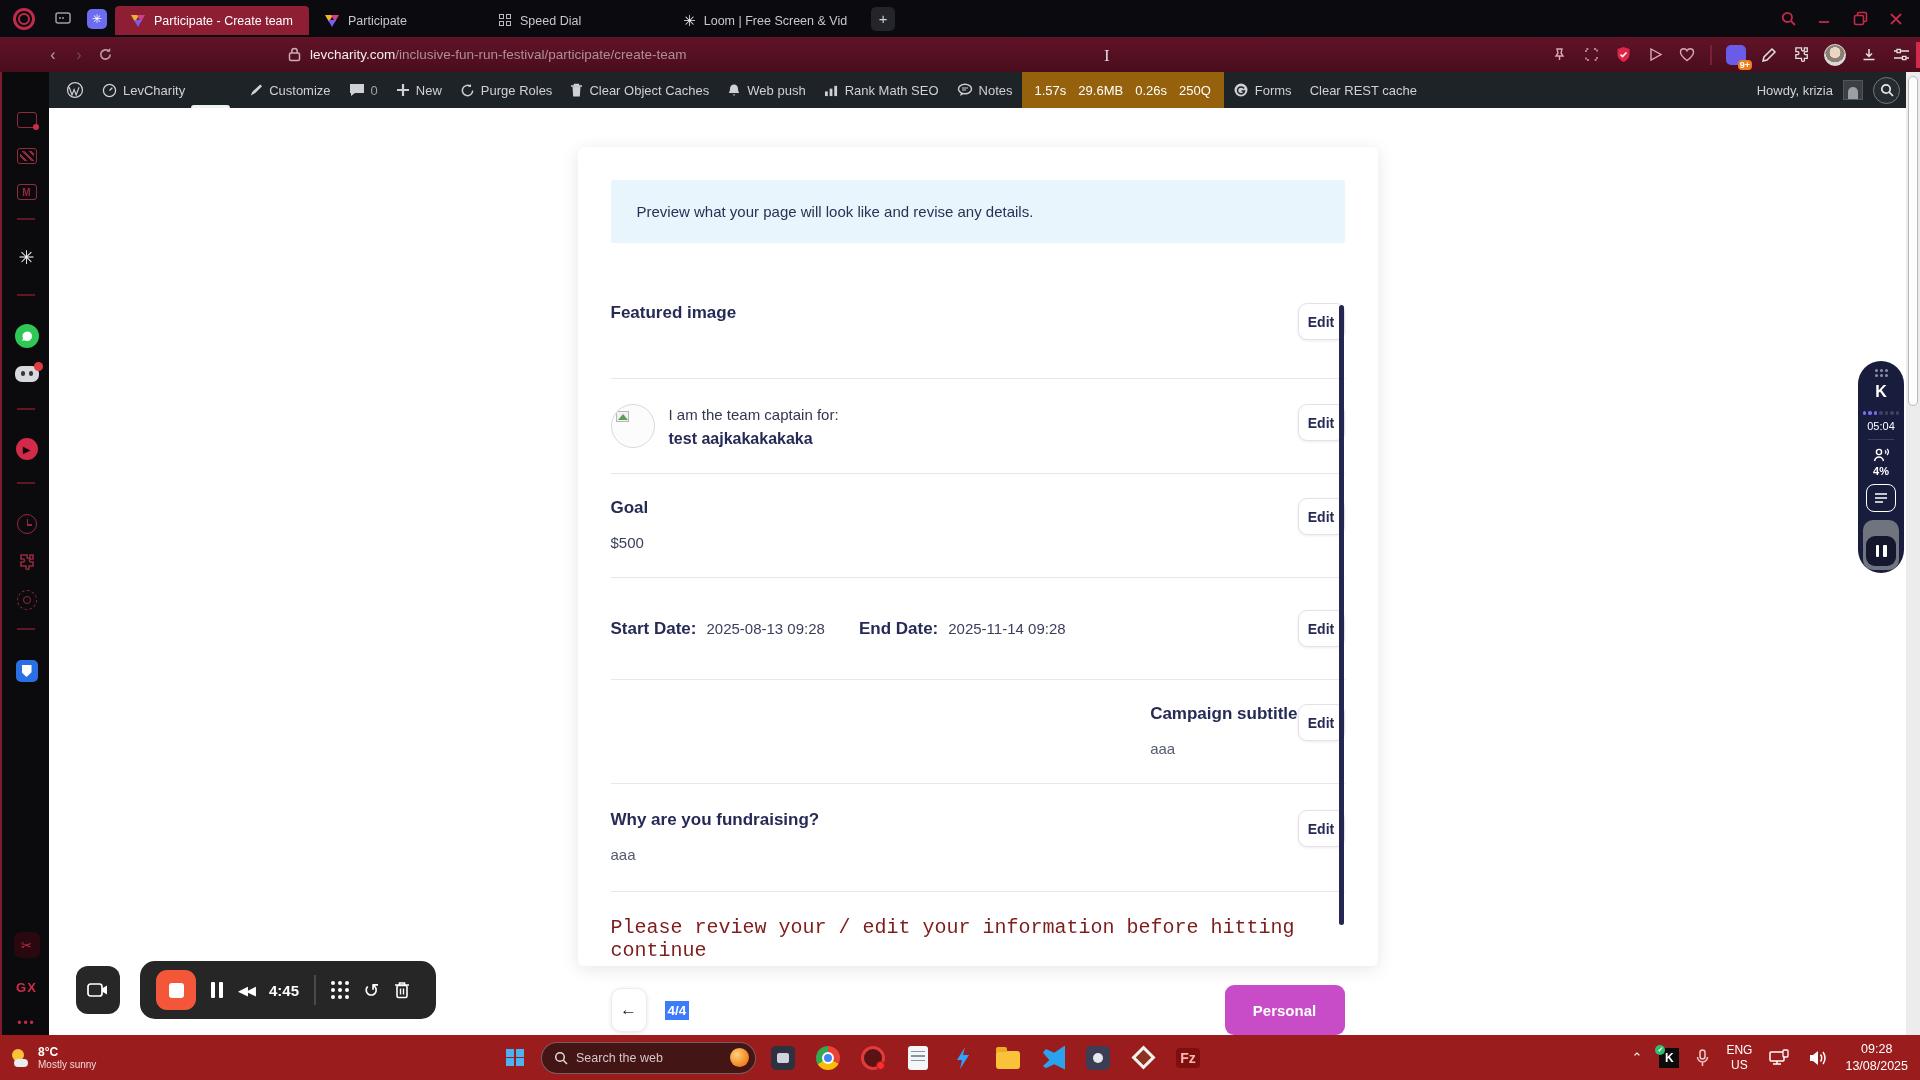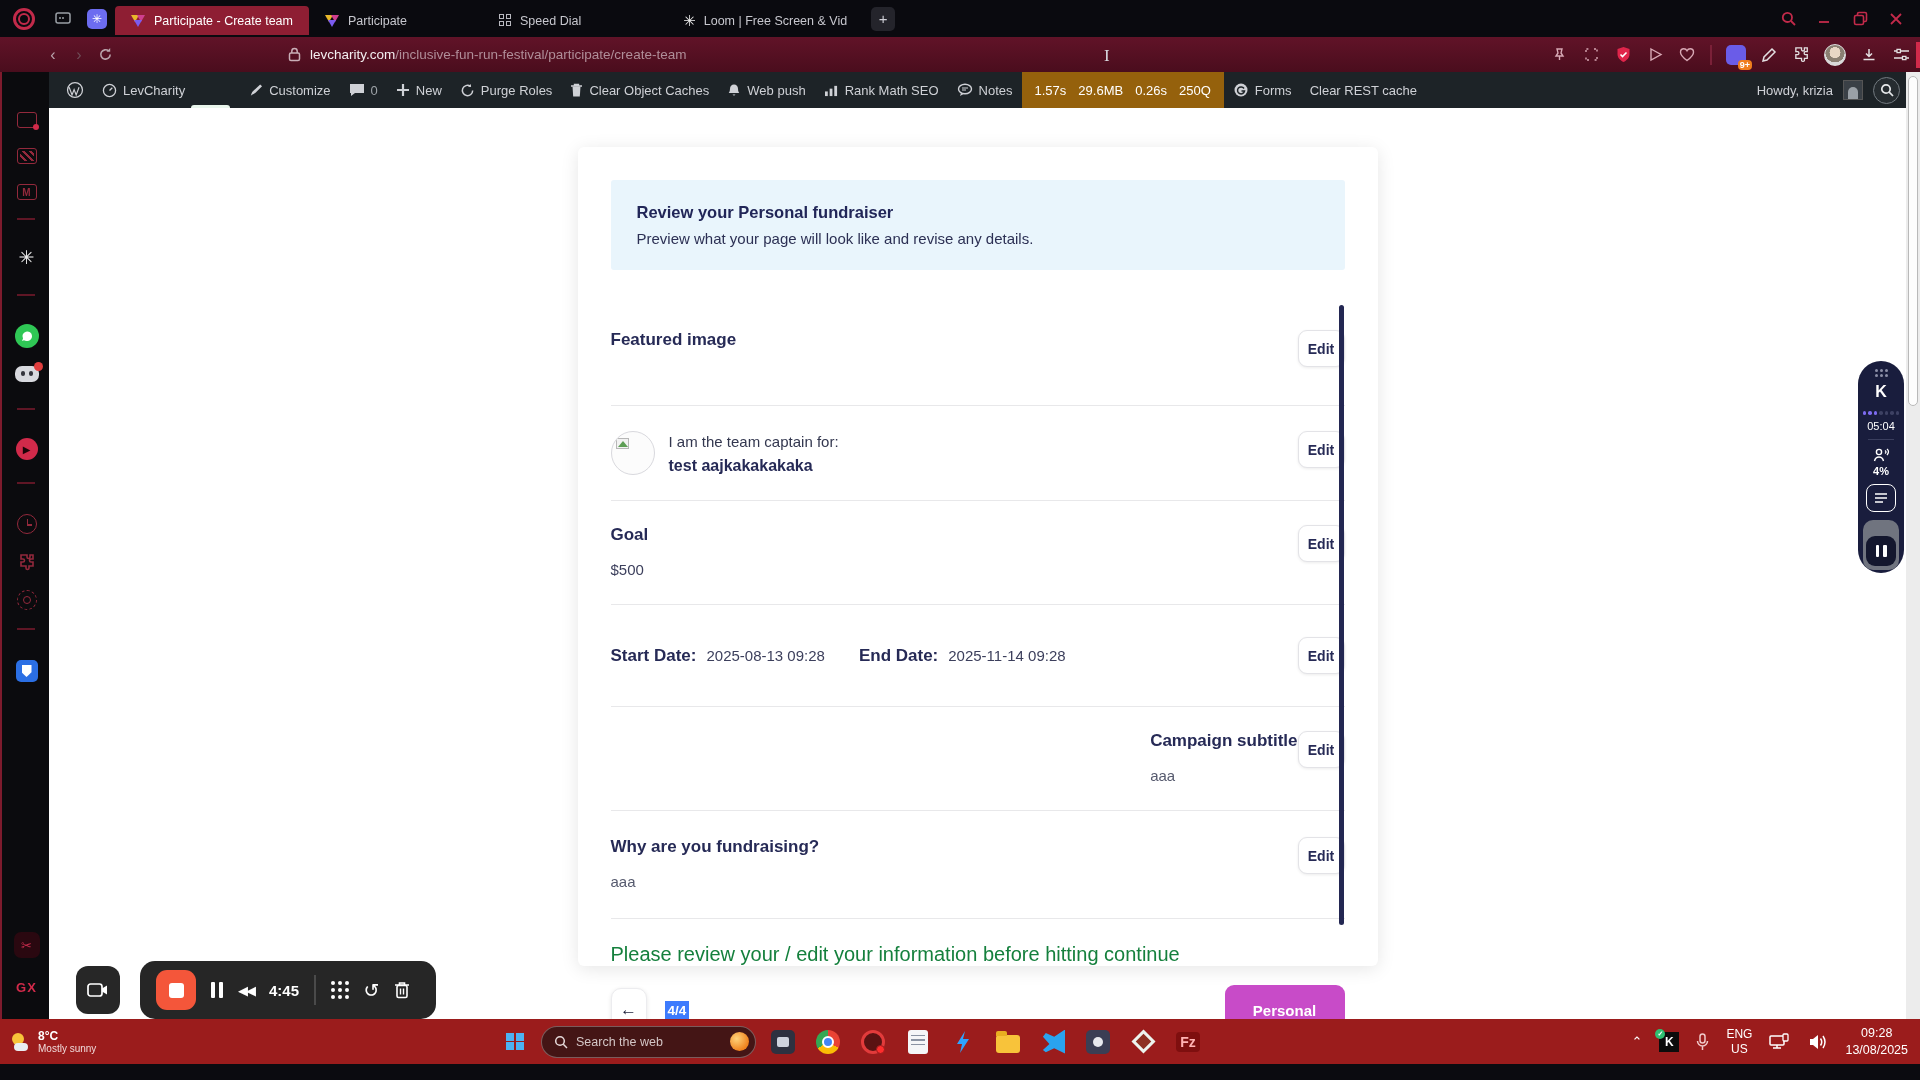--- a/index.html
+++ b/index.html
@@ -102,21 +102,21 @@
   .cap-lines { display:flex; flex-direction:column; gap:7px; padding-top:2px; }
   .cap-label { font-size:15px; color:#33374f; }
   .cap-value { font-size:16px; font-weight:bold; color:#262a56; }
   .r-goal { padding:24px 0 26px; }
   .r-dates { padding:32px 0; align-items:center; }
   .dates-wrap { display:flex; gap:34px; align-items:center; }
   .dpair { display:flex; gap:10px; align-items:baseline; }
   .dval { font-size:15px; color:#3c3f5c; }
   .r-sub { padding:24px 0 26px;justify-content:flex-end; }
   .r-why { padding:26px 0 28px; }
-  .note { font-family:Liberation Sans, sans-serif; font-size:20px; color:#15803d; padding-top:24px; }
+  .note { font-family:Liberation Mono, monospace; font-size:20px; color:#7f1d1d; padding-top:24px; }
   .inner-scroll { position:absolute; right:34px; top:158px; width:5px; height:620px; background:#232752; border-radius:3px; }
   .footerrow { width:800px; margin:19px auto 0; padding:0 33px; display:flex; align-items:center; }
   .back-btn { width:36px; height:44px; background:#fff; border:1px solid #ececef; border-radius:10px; box-shadow:0 1px 4px rgba(0,0,0,0.10); font-size:17px; color:#1c1e38; display:flex; align-items:center; justify-content:center; }
   .pager { margin-left:18px; background:#3d7bfd; color:#fff; font-size:13.5px; font-weight:bold; padding:2px 3px; }
   .continue-btn { margin-left:auto; width:120px; height:50px; background:#c84bc8; border:none; border-radius:9px; color:#fff; font-size:15px; font-weight:bold; display:flex; align-items:center; justify-content:center; }
 
   
   .vscroll { position:absolute; right:0; top:72px; width:14px; bottom:45px; background:#ececec; }
   .vthumb { position:absolute; left:2px; right:2px; top:4px; height:330px; background:#fdfdfd; border:1px solid #b9b9b9; border-radius:5px; }
 
@@ -144,21 +144,21 @@
   .pausebars { display:flex; gap:4px; }
   .pausebars i { width:4px; height:16px; background:#fff; border-radius:1px; }
   .rewind { color:#fff; font-size:13px; letter-spacing:-2px; }
   .rec-time { color:#fff; font-size:15px; font-weight:bold; }
   .rec-sep { width:1.5px; height:30px; background:#4a4a4a; }
   .dotgrid { display:grid; grid-template-columns:repeat(3,4px); gap:3px; }
   .dotgrid i { width:4px; height:4px; border-radius:50%; background:#fff; }
   .restart { color:#fff; font-size:19px; line-height:1; }
 
   
-  .taskbar { position:absolute; left:0; bottom:16px; width:1920px; height:45px; background:#9b1c1c; display:flex; align-items:center; color:#fff; z-index:40; }
+  .taskbar { position:absolute; left:0; bottom:0; width:1920px; height:45px; background:#9b1c1c; display:flex; align-items:center; color:#fff; z-index:40; }
   .weather { display:flex; align-items:center; gap:8px; padding-left:10px; width:120px; }
   .wicon { width:20px; height:20px; position:relative; }
   .wicon .sun { position:absolute; left:2px; top:1px; width:12px; height:12px; border-radius:50%; background:#f8c33a; }
   .wicon .cld { position:absolute; left:4px; bottom:1px; width:14px; height:8px; border-radius:7px; background:#e9edf2; }
   .wtxt b { display:block; font-size:12px; }
   .wtxt span { display:block; font-size:10px; color:#f0d9d9; }
   .startbtn { width:40px; height:45px; display:flex; align-items:center; justify-content:center; margin-left:375px; }
   .winlogo { display:grid; grid-template-columns:8px 8px; grid-template-rows:8px 8px; gap:1.5px; }
   .winlogo i { background:#4db2f2; }
   .searchpill { margin-left:6px; width:215px; height:32px; border-radius:16px; background:rgba(35,20,20,0.72); border:1px solid rgba(255,255,255,0.30); display:flex; align-items:center; gap:8px; padding:0 6px 0 12px; }
@@ -494,21 +494,20 @@
             <circle cx="6" cy="6" r="4.2" fill="none" stroke="#e6e8ea" stroke-width="1.7"></circle>
             <line x1="9.2" y1="9.2" x2="13" y2="13" stroke="#e6e8ea" stroke-width="1.7"></line>
           </svg>
       </span>
     </div>
   </div>
 
   <div class="main">
     <div class="card">
       <div class="banner">
-        <h2>Review your Personal fundraiser</h2>
         <p>Preview what your page will look like and revise any details.</p>
       </div>
 
       <div class="row r-featured">
         <span class="rlabel">Featured image</span>
         <button class="edit-btn">Edit</button>
       </div>
 
       <div class="row r-captain">
         <div class="captain-wrap">

